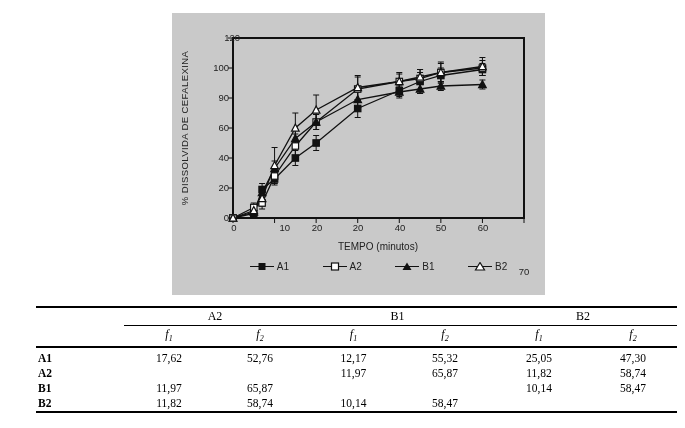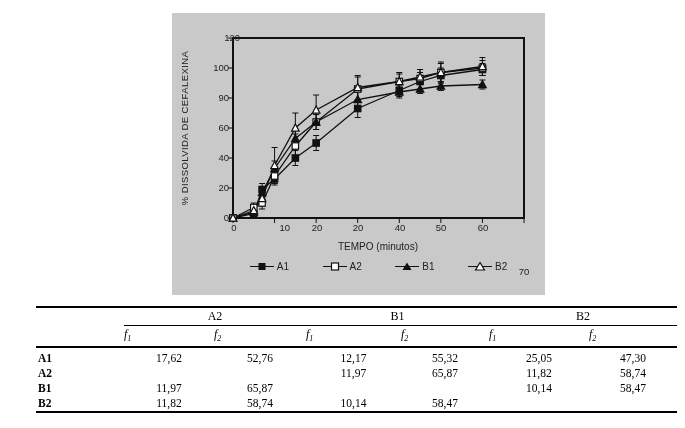--- a/index.html
+++ b/index.html
@@ -18,21 +18,21 @@
   .legend{position:absolute;left:61px;top:248px;width:291px;display:flex;
           justify-content:space-around;align-items:center;}
   .legend-item{display:flex;align-items:center;gap:3px;font-size:10px;color:#222;}
 
   
   .ftable{position:absolute;left:36px;top:306px;width:641px;border-collapse:collapse;
           font-family:"Liberation Serif",serif;font-size:11.5px;color:#000;
           border-top:2px solid #000;border-bottom:2px solid #000;}
   .ftable td,.ftable th{padding:1px 2px;vertical-align:middle;}
   .grp{ text-align:center;font-size:12px;border-bottom:1.5px solid #000;padding-bottom:2px;}
-  .sub-row td{border-bottom:2px solid #000;text-align:left;padding:1px 0 3px;margin-top:24px;}
+  .sub-row td{border-bottom:2px solid #000;text-align:center;padding:1px 0 3px;margin-top:24px;}
   .sub-row .stub{border-bottom:2px solid #000;}
   .fsym{font-style:italic;font-size:12px;}
   .fsub{font-style:italic;font-size:8px;}
   .rowlabel{text-align:left;font-weight:bold;font-size:11.5px;padding-left:2px;}
   .val{text-align:center;}
   .data-row td,.data-row th{padding-top:1.5px;padding-bottom:1.5px;}
   .first-data td,.first-data th{padding-top:4px;}
 </style>
 </head>
 <body>

